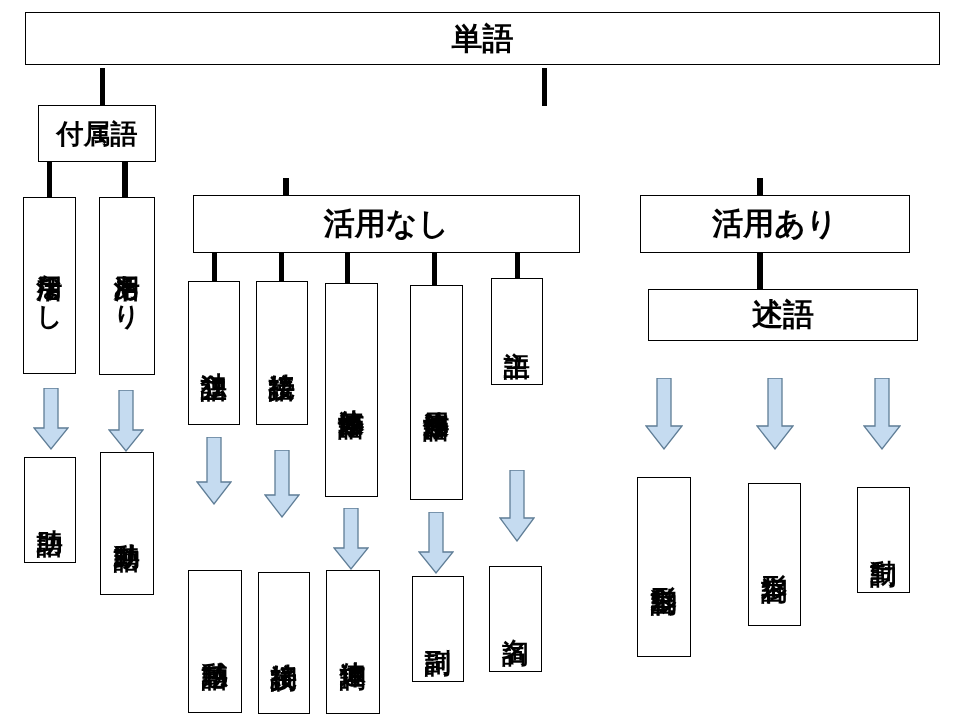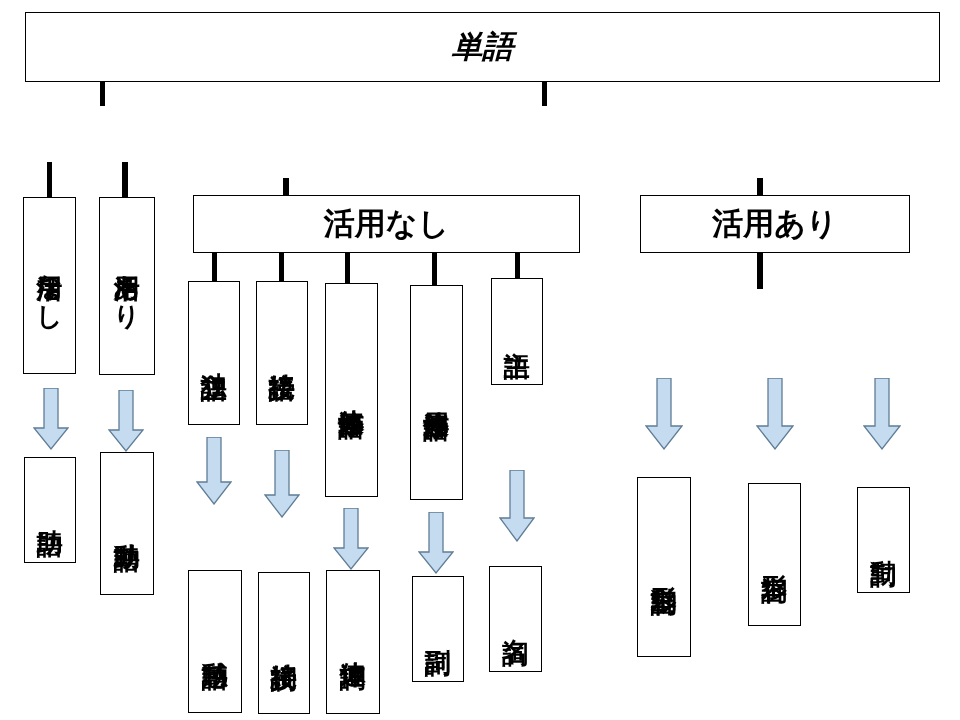--- a/index.html
+++ b/index.html
@@ -41,42 +41,44 @@
   <div class="conn" style="left:757px;top:178px;width:6px;height:20px;"></div>
 
   <div class="conn" style="left:212px;top:253px;width:5px;height:28px;"></div>
   <div class="conn" style="left:279px;top:253px;width:5px;height:28px;"></div>
   <div class="conn" style="left:345px;top:253px;width:5px;height:30px;"></div>
   <div class="conn" style="left:432px;top:253px;width:5px;height:32px;"></div>
   <div class="conn" style="left:515px;top:253px;width:5px;height:25px;"></div>
 
   <div class="conn" style="left:757px;top:253px;width:6px;height:36px;"></div>
 
-  <div class="box h t-xl" style="left:25px;top:12px;width:915px;height:70px;font-style:italic;">単語</div>
+  <div class="box h t-xl" style="left:25px;top:12px;width:915px;height:53px;">単語</div>
 
+  <div class="box h t-lg" style="left:38px;top:105px;width:118px;height:57px;">付属語</div>
 
 
   <div class="box v t-md" style="left:23px;top:197px;width:53px;height:177px;">活用なし</div>
 
   <div class="box v t-md" style="left:99px;top:197px;width:56px;height:178px;">活用あり</div>
 
   <div class="box h t-xl" style="left:193px;top:195px;width:387px;height:58px;">活用なし</div>
 
   <div class="box h t-xl" style="left:640px;top:195px;width:270px;height:58px;">活用あり</div>
 
   <div class="box v t-md" style="left:188px;top:281px;width:52px;height:144px;">独立語</div>
 
   <div class="box v t-md" style="left:256px;top:281px;width:52px;height:144px;">接続語</div>
 
   <div class="box v t-md" style="left:325px;top:283px;width:53px;height:214px;">連体修飾語</div>
 
   <div class="box v t-md" style="left:410px;top:285px;width:53px;height:215px;">連用修飾語</div>
 
   <div class="box v t-md" style="left:491px;top:278px;width:52px;height:107px;">主語</div>
 
+  <div class="box h t-xl" style="left:648px;top:289px;width:270px;height:52px;">述語</div>
 
   <div class="arrow" style="left:33px;top:388px;width:36px;height:62px;">
     <svg viewBox="0 0 36 62" preserveAspectRatio="none">
       <polygon points="11,0 25,0 25,40 35,40 18,61 1,40 11,40" fill="#c5dbf0" stroke="#5f7d96" stroke-width="1.3"></polygon>
     </svg>
   </div>
 
   <div class="arrow" style="left:108px;top:390px;width:36px;height:62px;">
     <svg viewBox="0 0 36 62" preserveAspectRatio="none">
       <polygon points="11,0 25,0 25,40 35,40 18,61 1,40 11,40" fill="#c5dbf0" stroke="#5f7d96" stroke-width="1.3"></polygon>

